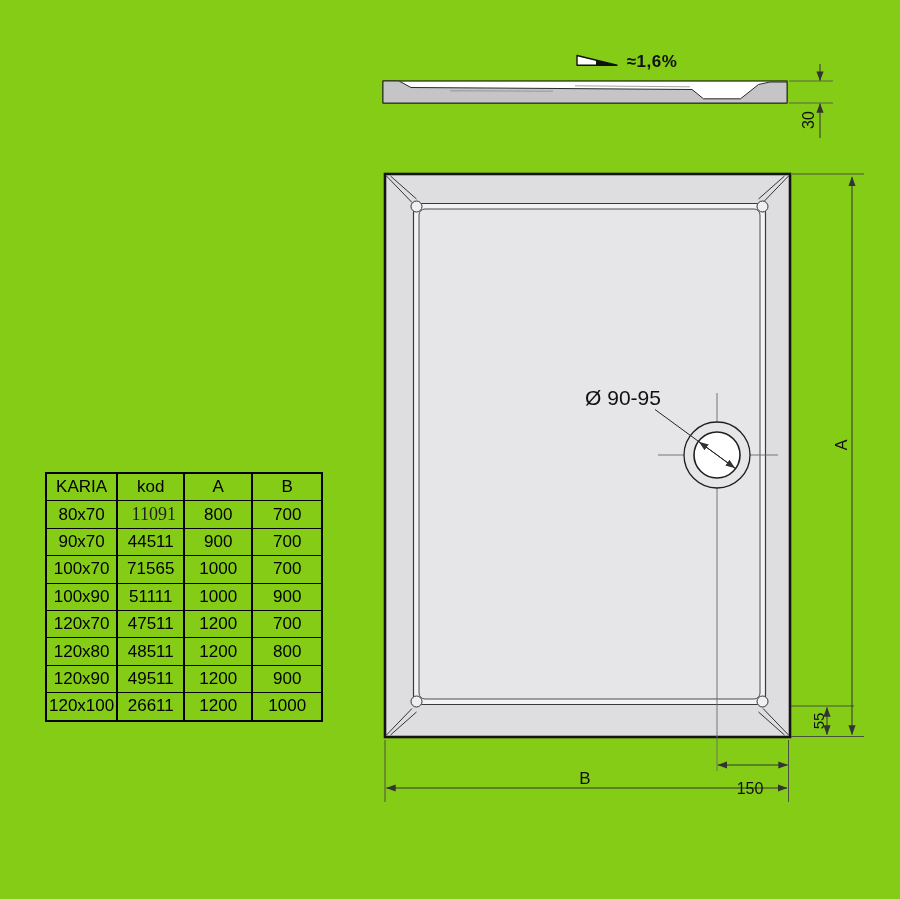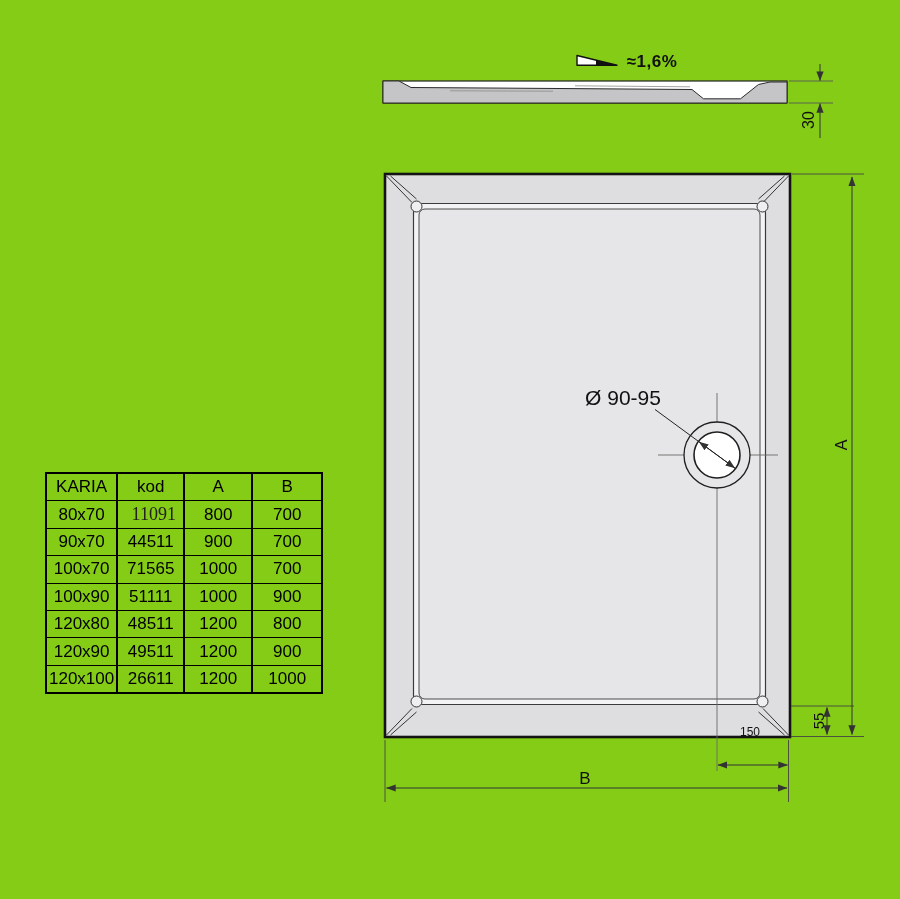--- a/index.html
+++ b/index.html
@@ -16,21 +16,21 @@
   .spec-table{border:2px solid #000;}
   .spec-table td.serif{font-family:"Liberation Serif",serif;font-size:18px;color:#222;padding-left:8px;}
   
   .lbl{position:absolute;font-family:"Liberation Sans",sans-serif;color:#111;
        white-space:nowrap;line-height:1;display:flex;align-items:center;justify-content:center;}
   .lbl-slope{left:616px;top:51px;width:72px;height:20px;font-size:17px;font-weight:600;letter-spacing:.5px;}
   .lbl-30{left:792px;top:103px;width:34px;height:34px;font-size:16px;transform:rotate(-90deg);}
   .lbl-drain{left:592px;top:388px;width:62px;height:18px;font-size:21px;}
   .lbl-A{left:825px;top:428px;width:34px;height:34px;font-size:16px;transform:rotate(-90deg);}
   .lbl-B{left:570px;top:768px;width:30px;height:20px;font-size:17px;}
-  .lbl-150{left:725px;top:723px;width:50px;height:18px;font-size:12px;}
+  .lbl-150{left:725px;top:780px;width:50px;height:18px;font-size:16px;}
   .lbl-55{left:803px;top:706px;width:30px;height:30px;font-size:15px;transform:rotate(-90deg);}
 </style>
 </head>
 <body>
 
 <div id="stage">
 
   <svg id="drawing-svg" width="900" height="899" viewBox="0 0 900 899">
     <defs>
       <marker id="arw" viewBox="0 0 10 10" refX="9.2" refY="5" markerWidth="10" markerHeight="10" markerUnits="userSpaceOnUse" orient="auto-start-reverse">
@@ -139,20 +139,26 @@
           <td>1000</td>
           <td>700</td>
         </tr>
         <tr>
           <td>100x90</td>
           <td>51111</td>
           <td>1000</td>
           <td>900</td>
         </tr>
         <tr>
+          <td>120x70</td>
+          <td>47511</td>
+          <td>1200</td>
+          <td>700</td>
+        </tr>
+        <tr>
           <td>120x80</td>
           <td>48511</td>
           <td>1200</td>
           <td>800</td>
         </tr>
         <tr>
           <td>120x90</td>
           <td>49511</td>
           <td>1200</td>
           <td>900</td>

